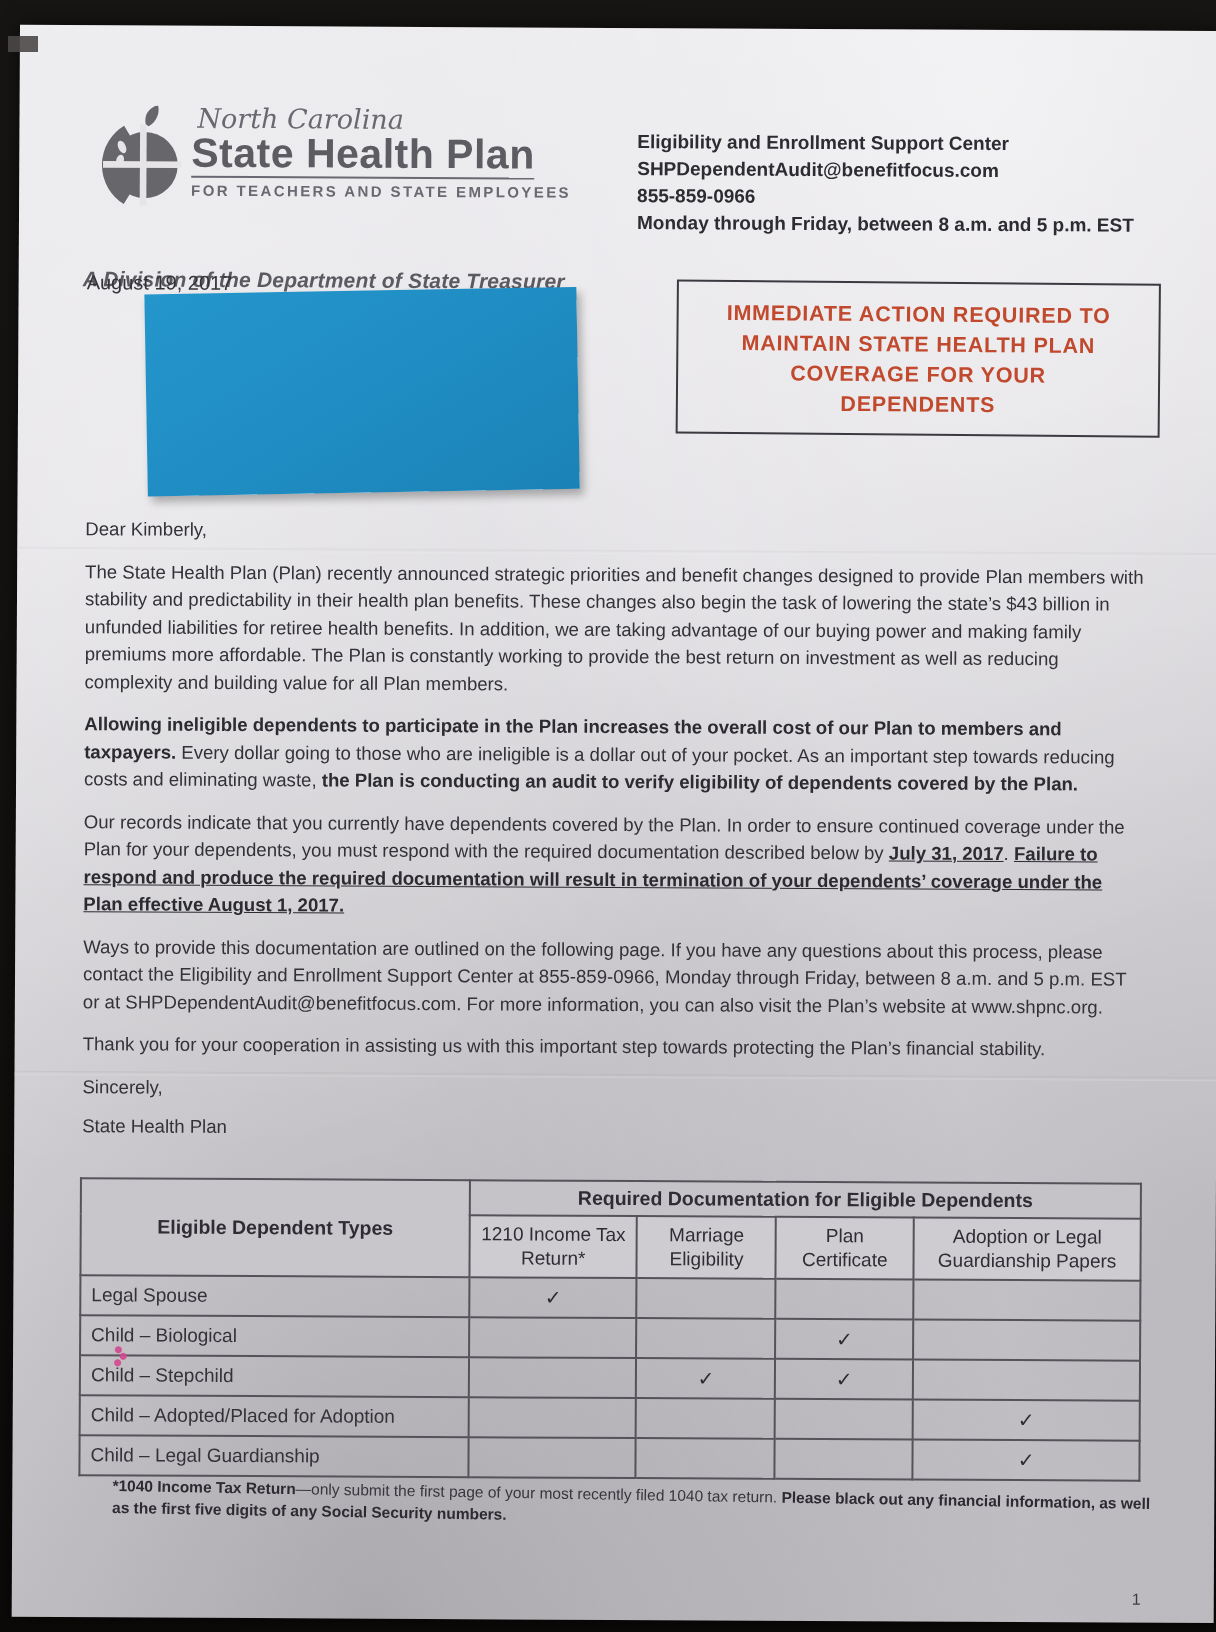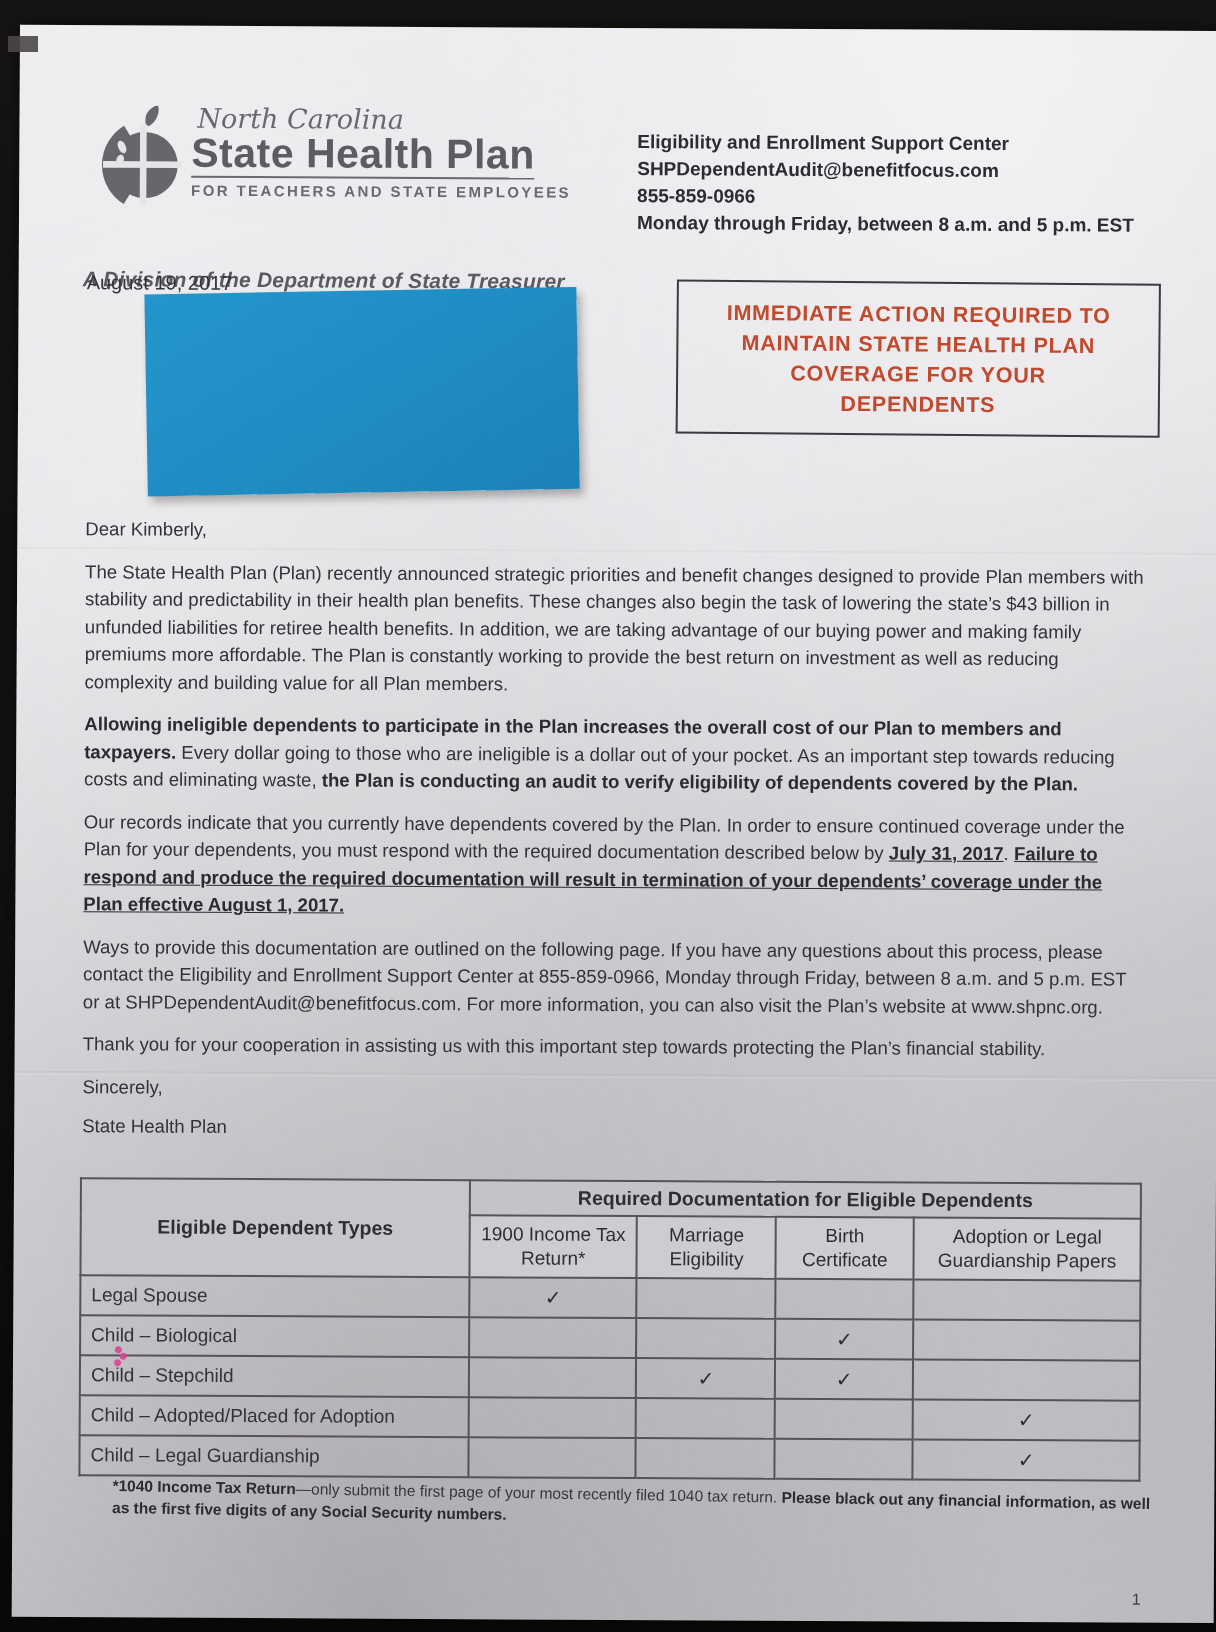--- a/index.html
+++ b/index.html
@@ -120,23 +120,23 @@
           <col style="width:13.1%">
           <col style="width:13.0%">
           <col style="width:21.4%">
       </colgroup>
       <thead>
         <tr>
           <th class="typecol" rowspan="2">Eligible Dependent Types</th>
           <th class="spanhead" colspan="4">Required Documentation for Eligible Dependents</th>
         </tr>
         <tr>
-          <th class="subhead">1900 Income Tax Return*</th>
+          <th class="subhead">1210 Income Tax Return*</th>
           <th class="subhead">Marriage Eligibility</th>
-          <th class="subhead">Birth Certificate</th>
+          <th class="subhead">Plan Certificate</th>
           <th class="subhead">Adoption or Legal Guardianship Papers</th>
         </tr>
       </thead>
       <tbody>
           <tr>
             <td class="rowlabel">Legal Spouse</td>
             <td class="checkcell">✓</td>
             <td class="checkcell"></td>
             <td class="checkcell"></td>
             <td class="checkcell"></td>

